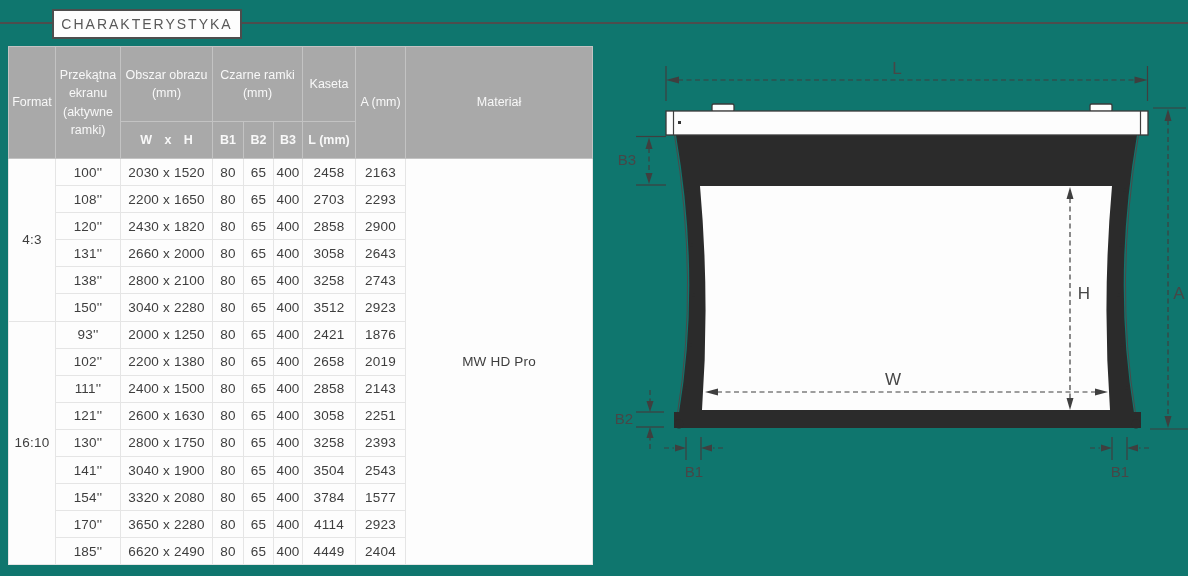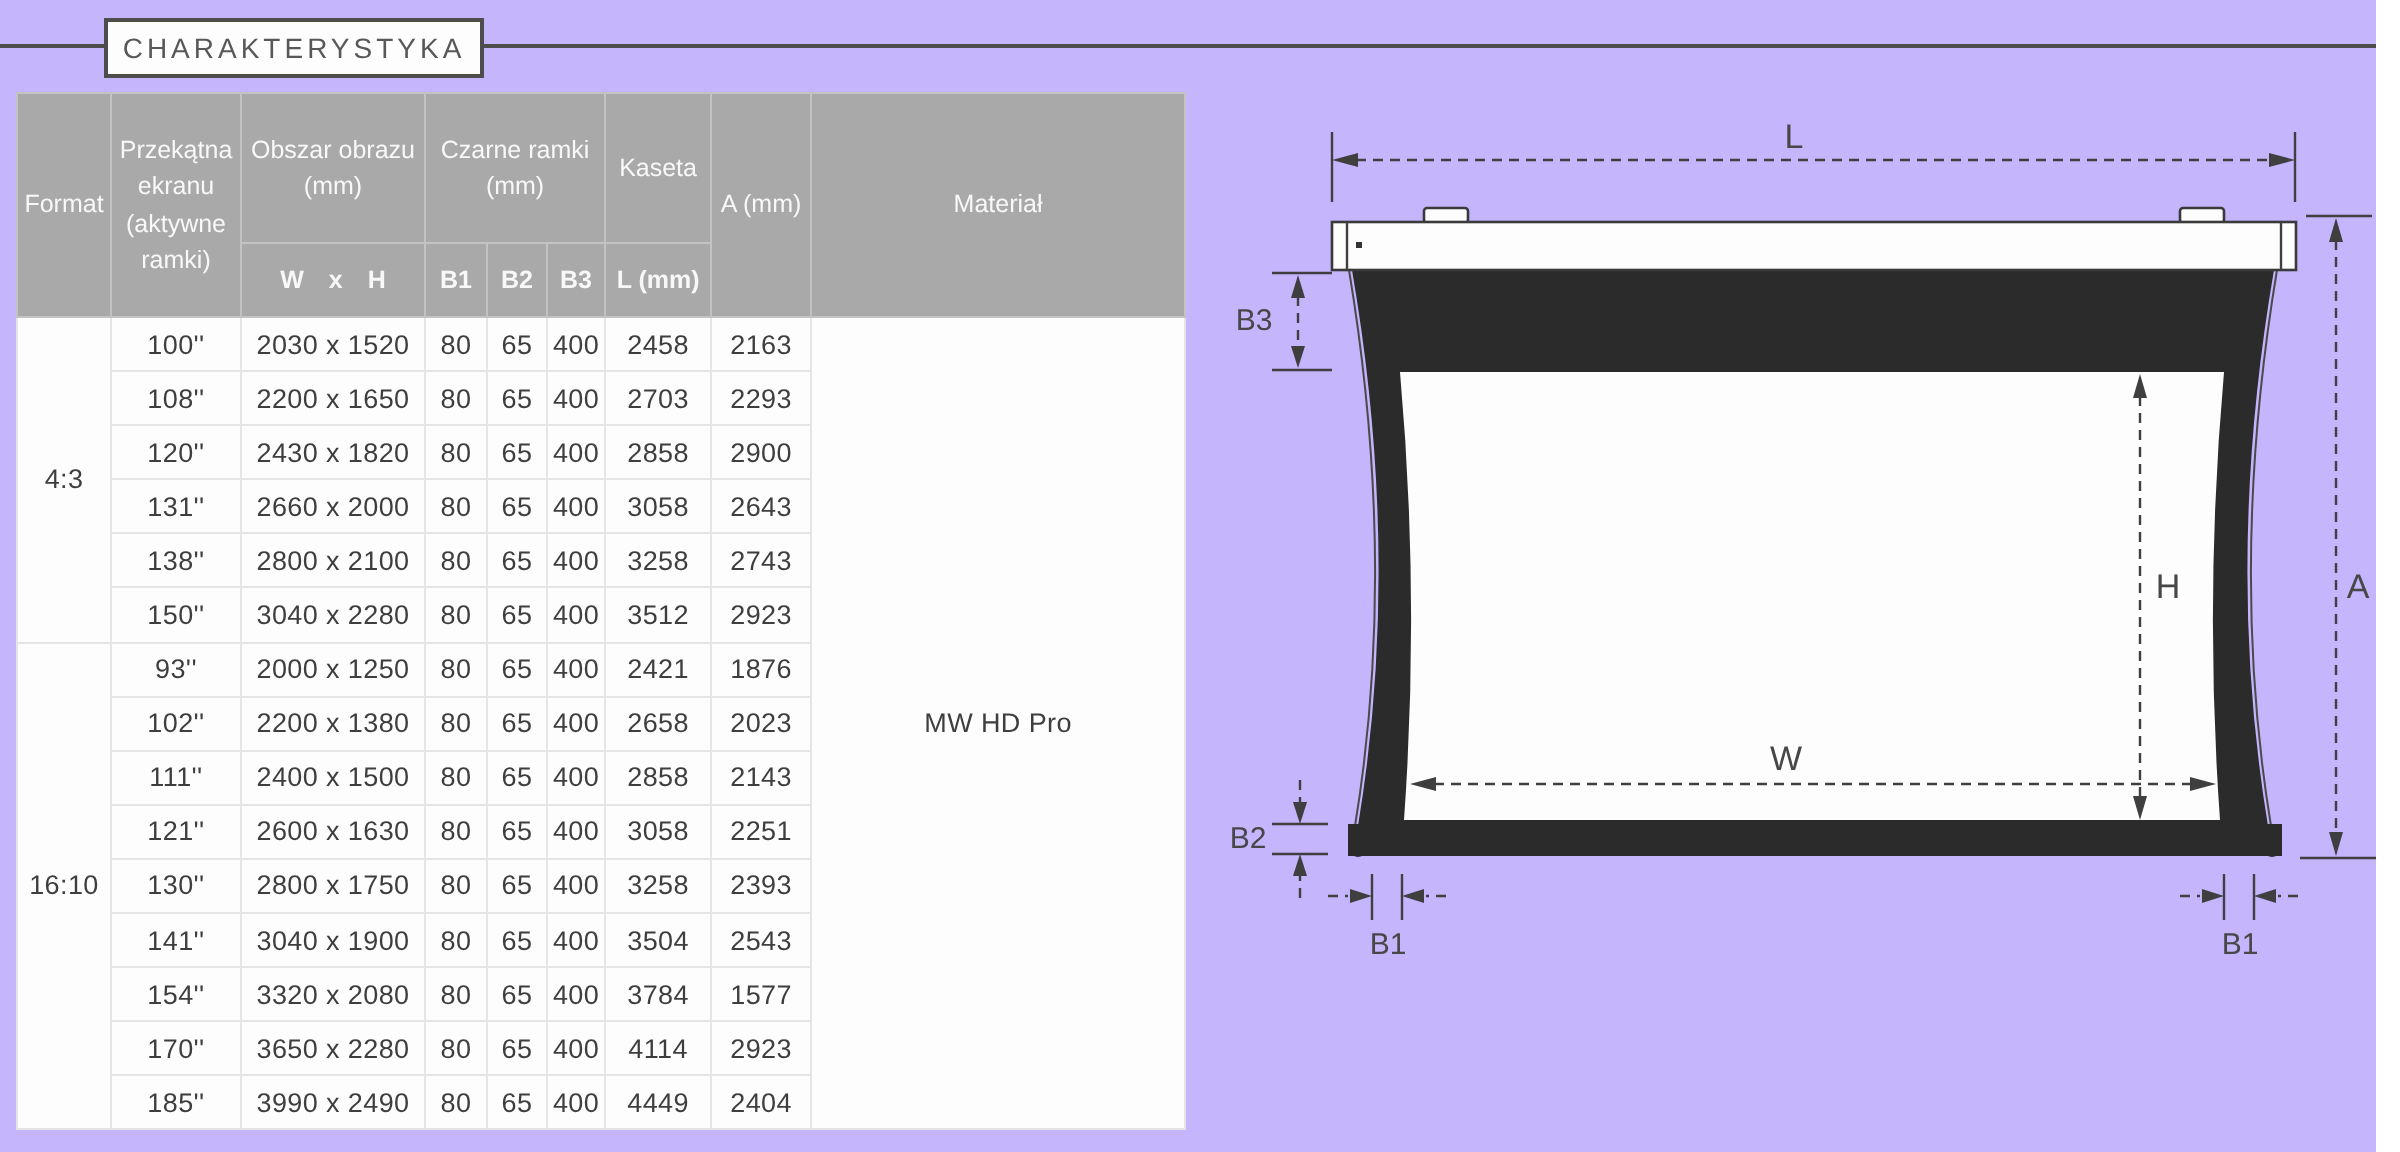--- a/index.html
+++ b/index.html
@@ -1,19 +1,19 @@
 <!DOCTYPE html>
 <html><head>
 <meta charset="utf-8">
 <style>
   html,body { margin:0; padding:0; }
   body { font-family:"Liberation Sans", sans-serif; }
   .page {
     position:relative; width:1188px; height:576px;
-    background:#c4b5fd; overflow:hidden;
+    background:#0f766e; overflow:hidden;
   }
 
   
   .topline {
     position:absolute; left:0; top:22px; width:1200px; height:2px;
     background:#4d4d4d;
   }
   .title-box {
     position:absolute; left:52px; top:9px; width:186px; height:26px;
     background:#fdfdfd; border:2px solid #4d4d4d;
@@ -158,21 +158,21 @@
           <td>2421</td>
           <td>1876</td>
         </tr>
         <tr>
           <td>102''</td>
           <td>2200 x 1380</td>
           <td>80</td>
           <td>65</td>
           <td>400</td>
           <td>2658</td>
-          <td>2023</td>
+          <td>2019</td>
         </tr>
         <tr>
           <td>111''</td>
           <td>2400 x 1500</td>
           <td>80</td>
           <td>65</td>
           <td>400</td>
           <td>2858</td>
           <td>2143</td>
         </tr>
@@ -216,21 +216,21 @@
           <td>170''</td>
           <td>3650 x 2280</td>
           <td>80</td>
           <td>65</td>
           <td>400</td>
           <td>4114</td>
           <td>2923</td>
         </tr>
         <tr>
           <td>185''</td>
-          <td>3990 x 2490</td>
+          <td>6620 x 2490</td>
           <td>80</td>
           <td>65</td>
           <td>400</td>
           <td>4449</td>
           <td>2404</td>
         </tr>
       </tbody>
   </table>
 
   <svg class="diagram" width="600" height="460" viewBox="0 0 600 460">

